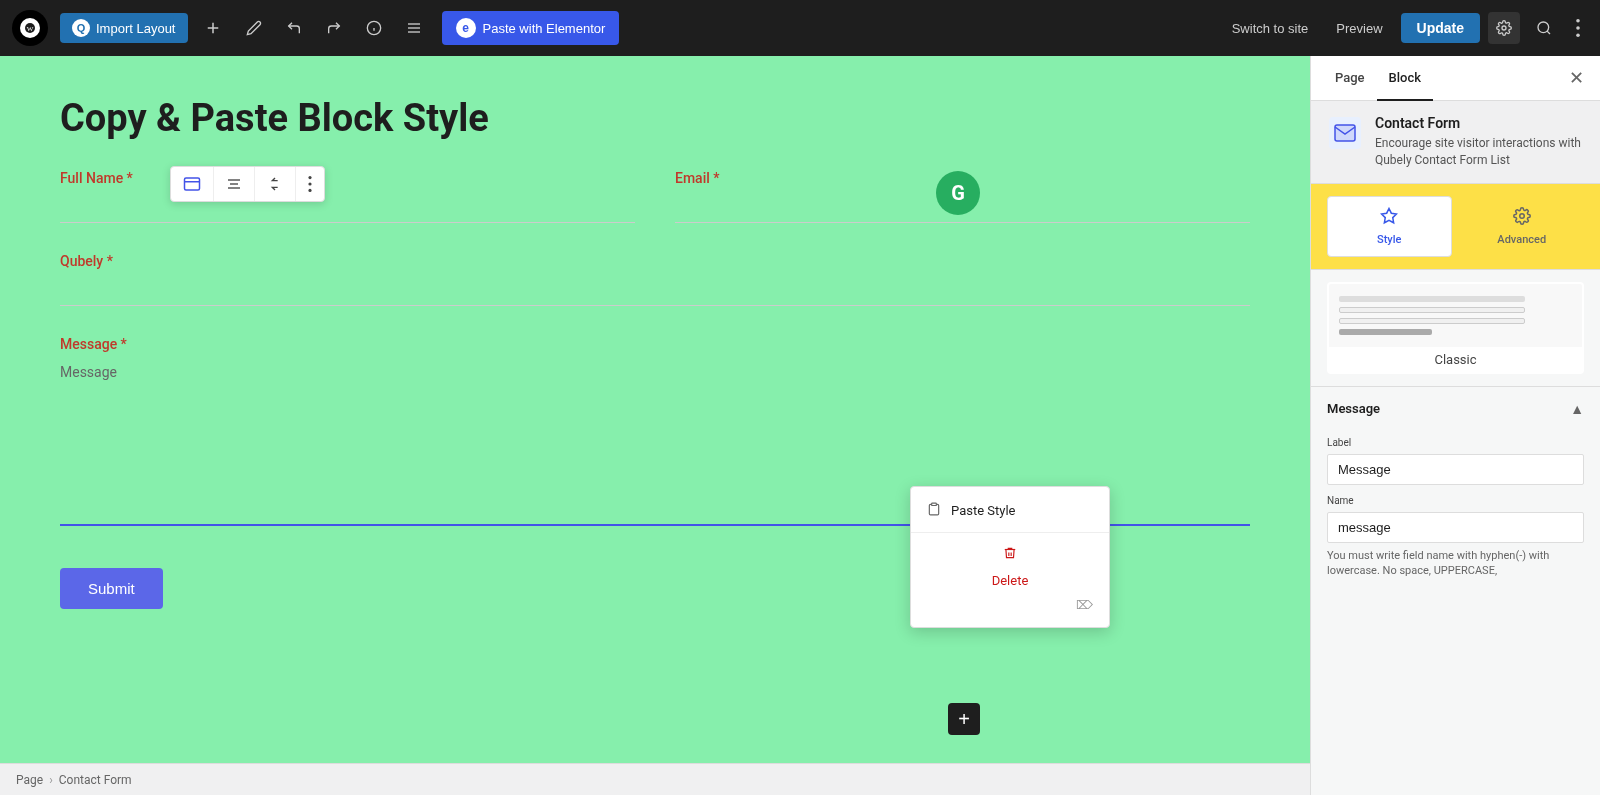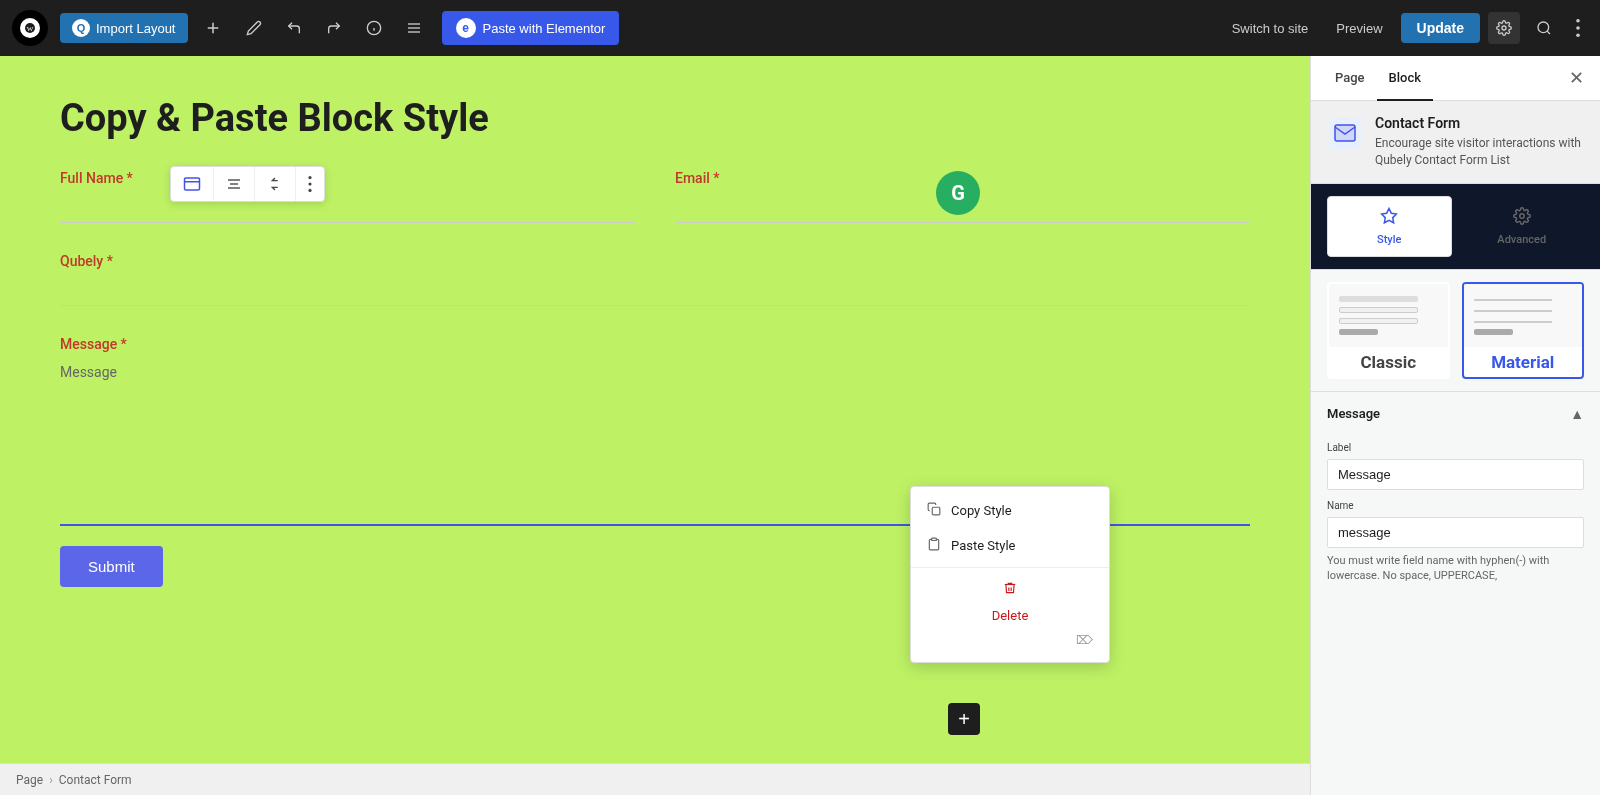--- a/index.html
+++ b/index.html
@@ -128,21 +128,21 @@
     
     .main-layout {
       display: flex;
       margin-top: 56px;
       height: calc(795px - 56px);
     }
 
     
     .content-area {
       flex: 1;
-      background: #bef264;
+      background: #86efac;
       overflow-y: auto;
       padding: 40px 60px 40px 60px;
       position: relative;
     }
 
     .page-title {
       font-size: 38px;
       font-weight: 700;
       color: #1e1e1e;
       margin-bottom: 30px;
@@ -196,21 +196,21 @@
       border: none;
       border-bottom: 1.5px solid #ccc;
       padding: 6px 0;
       font-size: 14px;
       outline: none;
       background: transparent;
     }
 
     .message-area {
       width: 100%;
-      margin-bottom: 0;
+      margin-bottom: 22px;
     }
     .message-label {
       color: #c0392b;
       font-size: 14px;
       font-weight: 500;
       margin-bottom: 8px;
       display: block;
     }
     .message-placeholder {
       color: #666;
@@ -368,21 +368,21 @@
     }
     .block-info-text {}
     .block-info-title { font-size: 14px; font-weight: 600; color: #1e1e1e; margin-bottom: 4px; }
     .block-info-desc { font-size: 12px; color: #555; line-height: 1.4; }
 
     
     .style-tabs {
       display: flex;
       padding: 12px 16px;
       gap: 8px;
-      background: #0f172a;
+      background: #fde047;
       border-bottom: 1px solid #ddd;
     }
     .style-tab {
       flex: 1;
       display: flex;
       flex-direction: column;
       align-items: center;
       padding: 10px 8px;
       border-radius: 4px;
       cursor: pointer;
@@ -417,24 +417,24 @@
       overflow: hidden;
       background: #fff;
     }
     .style-option.active { border-color: #3858e9; }
     .style-option-preview {
       padding: 12px 10px;
       background: #f8f8f8;
     }
     .style-option-label {
       text-align: center;
-      font-size: 17px;
+      font-size: 13px;
       color: #444;
       padding: 5px 0;
-      font-weight: 700;
+      font-weight: 400;
     }
     .style-option.active .style-option-label { color: #3858e9; }
 
     
     .sidebar-section {
       background: #f6f7f7;
       padding: 0 16px;
     }
     .sidebar-section-header {
       display: flex;
@@ -630,29 +630,20 @@
       <div class="message-underline"></div>
     </div>
 
     <button class="submit-btn">Submit</button>
 
     
     <div class="context-menu">
       <div class="context-menu-item">
         <span class="icon">
           <svg width="14" height="14" viewBox="0 0 24 24" fill="none" stroke="#666" stroke-width="2">
-              <rect x="9" y="9" width="13" height="13" rx="2"></rect>
-              <path d="M5 15H4a2 2 0 0 1-2-2V4a2 2 0 0 1 2-2h9a2 2 0 0 1 2 2v1"></path>
-            </svg>
-        </span>
-        <span>Copy Style</span>
-      </div>
-      <div class="context-menu-item">
-        <span class="icon">
-          <svg width="14" height="14" viewBox="0 0 24 24" fill="none" stroke="#666" stroke-width="2">
               <path d="M16 4h2a2 2 0 0 1 2 2v14a2 2 0 0 1-2 2H6a2 2 0 0 1-2-2V6a2 2 0 0 1 2-2h2"></path>
               <rect x="8" y="2" width="8" height="4" rx="1" ry="1"></rect>
             </svg>
         </span>
         <span>Paste Style</span>
       </div>
       <div class="context-menu-divider"></div>
       <div class="context-menu-item delete">
         <span class="icon">
           <svg width="14" height="14" viewBox="0 0 24 24" fill="none" stroke="#cc1818" stroke-width="2">
@@ -719,29 +710,20 @@
     <div class="style-options">
       <div class="style-option">
         <div class="style-option-preview">
           <div style="height:6px; background:#ddd; border-radius:2px; margin-bottom:5px; width:80%;"></div>
           <div style="height:6px; background:#ddd; border-radius:2px; margin-bottom:5px; width:80%; border: 1px solid #ccc; background: #f0f0f0;"></div>
           <div style="height:6px; background:#ddd; border-radius:2px; margin-bottom:5px; width:80%; border: 1px solid #ccc; background: #f0f0f0;"></div>
           <div style="height:6px; background:#ddd; border-radius:2px; width:40%; background: #aaa;"></div>
         </div>
         <div class="style-option-label">Classic</div>
       </div>
-      <div class="style-option active">
-        <div class="style-option-preview">
-          <div style="height:5px; background:transparent; border-bottom:2px solid #ccc; margin-bottom:6px; width:80%;"></div>
-          <div style="height:5px; background:transparent; border-bottom:2px solid #ccc; margin-bottom:6px; width:80%;"></div>
-          <div style="height:5px; background:transparent; border-bottom:2px solid #ccc; margin-bottom:6px; width:80%;"></div>
-          <div style="height:6px; background:#aaa; border-radius:2px; width:40%;"></div>
-        </div>
-        <div class="style-option-label">Material</div>
-      </div>
     </div>
 
     <div class="sidebar-section">
       <div class="sidebar-section-header">
         <span class="sidebar-section-title">Message</span>
         <span class="sidebar-section-toggle">▲</span>
       </div>
 
       <span class="sidebar-field-label">Label</span>
       <input type="text" class="sidebar-input" value="Message" style="">

